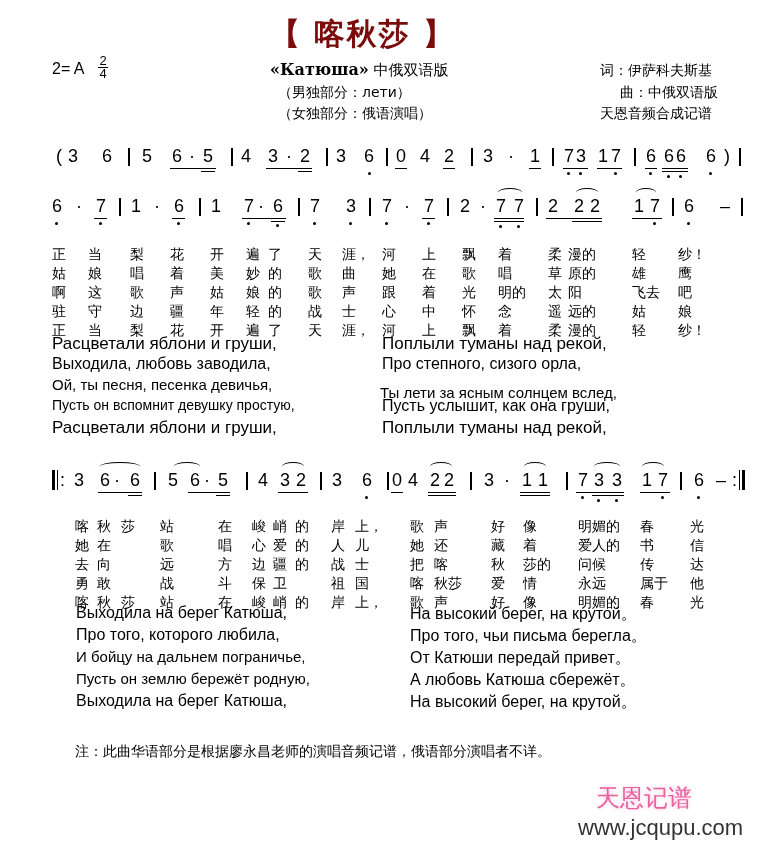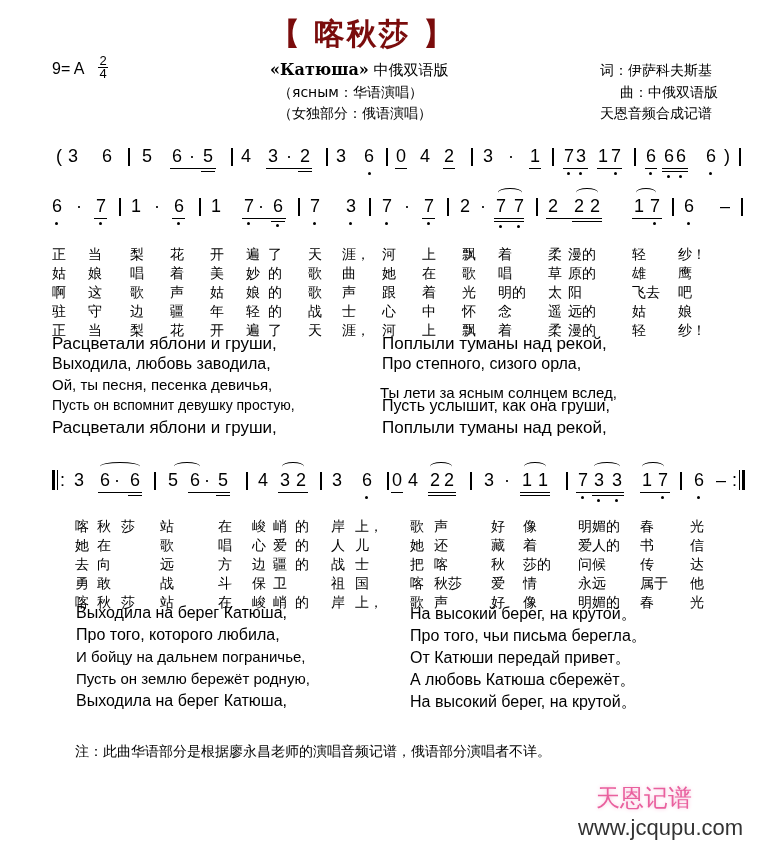--- a/index.html
+++ b/index.html
@@ -22,31 +22,31 @@
   .lyr { font-size:14px; position:absolute; white-space:pre; }
   .ru { font-family:"Liberation Sans", sans-serif; font-size:16px; position:absolute; white-space:nowrap; }
   .note-text { left:75px; top:743px; font-size:14px; }
   .wm1 { left:596px; top:782px; font-size:24px; color:#e9609e; font-family:"DejaVu Serif", serif; text-shadow:0 0 4px #f6c0da; }
   .wm2 { left:578px; top:815px; font-size:22px; color:#333; font-family:"Liberation Sans", sans-serif; }
 </style>
 </head>
 <body>
 
 <div class="abs title">【 喀秋莎 】</div>
-<div class="abs key">9= A</div>
+<div class="abs key">2= A</div>
 <div class="abs tsig">
   <span>2</span>
   <span class="bar"></span>
   <span>4</span>
 </div>
 <div class="abs subtitle">
   <b>«Катюша»</b>
   <span>中俄双语版</span>
 </div>
-<div class="abs hdr" style="left:278px;top:84px;">（ясным：华语演唱）</div>
+<div class="abs hdr" style="left:278px;top:84px;">（男独部分：лети）</div>
 <div class="abs hdr" style="left:278px;top:105px;">（女独部分：俄语演唱）</div>
 <div class="abs hdr" style="left:600px;top:62px;">词：伊萨科夫斯基</div>
 <div class="abs hdr" style="left:620px;top:84px;">曲：中俄双语版</div>
 <div class="abs hdr" style="left:600px;top:105px;">天恩音频合成记谱</div>
 
 <div class="abs row-notes" style="left:56px;top:146px;width:700px;height:30px;">
   <span class="note" style="left:0">(</span>
   <span class="note" style="left:12px">3</span>
   <span class="note" style="left:46px">6</span>
   <span class="bl" style="left:72px;top:2px;height:18px;"></span>

